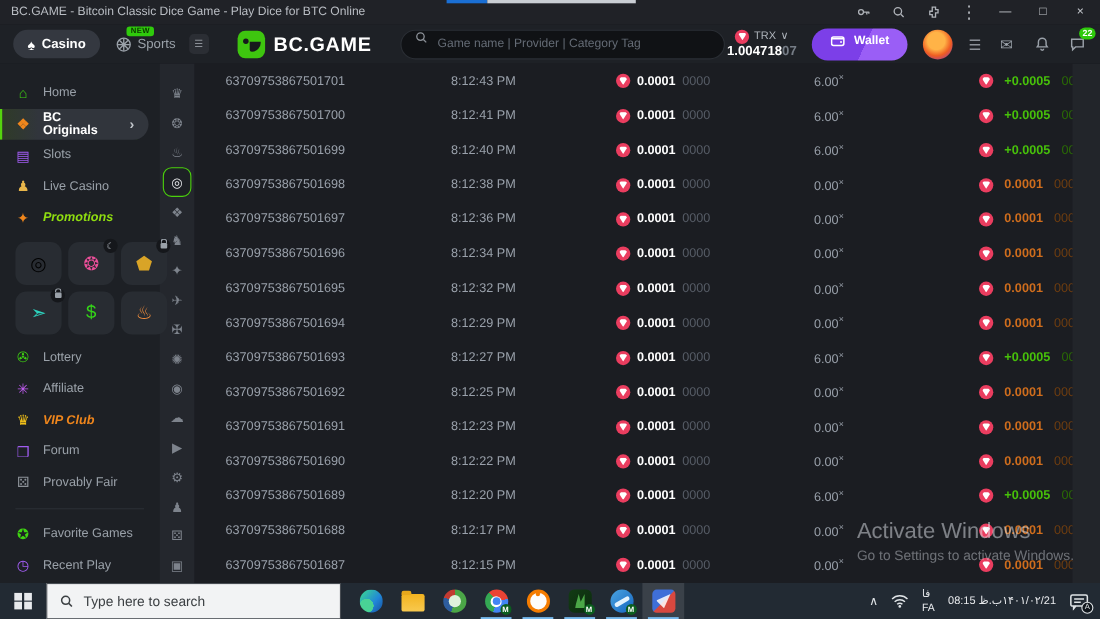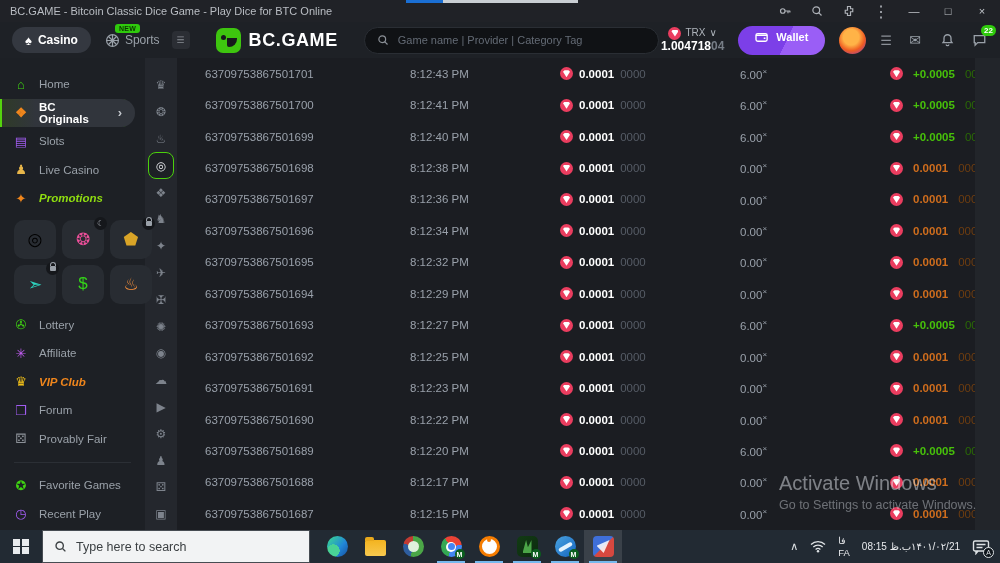--- a/index.html
+++ b/index.html
@@ -27,21 +27,21 @@
     padding:1px 4px;border-radius:3px;letter-spacing:.3px;}
   .ballsvg{width:15px;height:15px;stroke:#9aa1a9;fill:none;stroke-width:1.3;}
   .side-toggle{width:18px;height:18px;margin-left:12px;background:#2b2e34;border-radius:4px;color:#8b9097;
     display:flex;align-items:center;justify-content:center;font-size:9px;}
   .logo{display:flex;align-items:center;gap:8px;margin-left:26px;}
   .logo-mark{width:25px;height:25px;background:#3ec50f;border-radius:7px 7px 7px 7px;position:relative;}
   .logo-mark:before{content:"";position:absolute;left:5px;top:7px;width:5px;height:5px;background:#17181c;border-radius:50%;}
   .logo-mark:after{content:"";position:absolute;left:11px;top:10px;width:10px;height:9px;background:#17181c;border-radius:0 0 8px 2px;}
   .logo-text{color:#fff;font-weight:800;font-size:18px;letter-spacing:.6px;}
   .search{margin-left:26px;width:295px;height:27px;border-radius:14px;background:#101215;border:1px solid #2a2e34;
-    display:flex;align-items:center;gap:9px;padding:0 12px;}
+    display:flex;gap:9px;padding:0 12px;}
   .search input{background:transparent;border:none;outline:none;color:#9aa1a9;font-size:11px;width:100%;
     font-family:"Liberation Sans",sans-serif;}
   .search input::placeholder{color:#646b75;}
   .mag{width:12px;height:12px;stroke:#8b9097;fill:none;stroke-width:1.6;flex:none;}
   .hdr-right{margin-left:auto;display:flex;align-items:center;gap:14px;}
   .balance{display:flex;flex-direction:column;align-items:center;line-height:1.15;cursor:pointer;}
   .bal-top{display:flex;align-items:center;gap:4px;color:#aeb4bb;font-size:10px;}
   .bal-bot{color:#fff;font-weight:bold;font-size:12px;}
   .bal-bot em{color:#767d86;font-style:normal;}
   .trx{width:13px;height:13px;border-radius:50%;background:#ea3d5f;position:relative;flex:none;display:inline-block;}
@@ -206,21 +206,21 @@
         </svg>
       <input placeholder="Game name | Provider | Category Tag" style="">
     </div>
     <div class="hdr-right">
       <div class="balance">
         <span class="bal-top">
           <i class="trx"></i>
           <span>TRX</span>
           <span>∨</span>
         </span>
-        <span class="bal-bot"><span>1.004718</span><em>04</em></span>
+        <span class="bal-bot"><span>1.004718</span><em>07</em></span>
       </div>
       <button class="wallet-btn">
         <svg class="walleticon" viewBox="0 0 16 14">
             <rect x="1" y="3" width="13" height="9" rx="2"></rect>
             <path d="M1 5h13M10 8.5h2"></path>
           </svg>
         <span>Wallet</span>
       </button>
       <div class="avatar"></div>
       <div class="hamb">☰</div>

